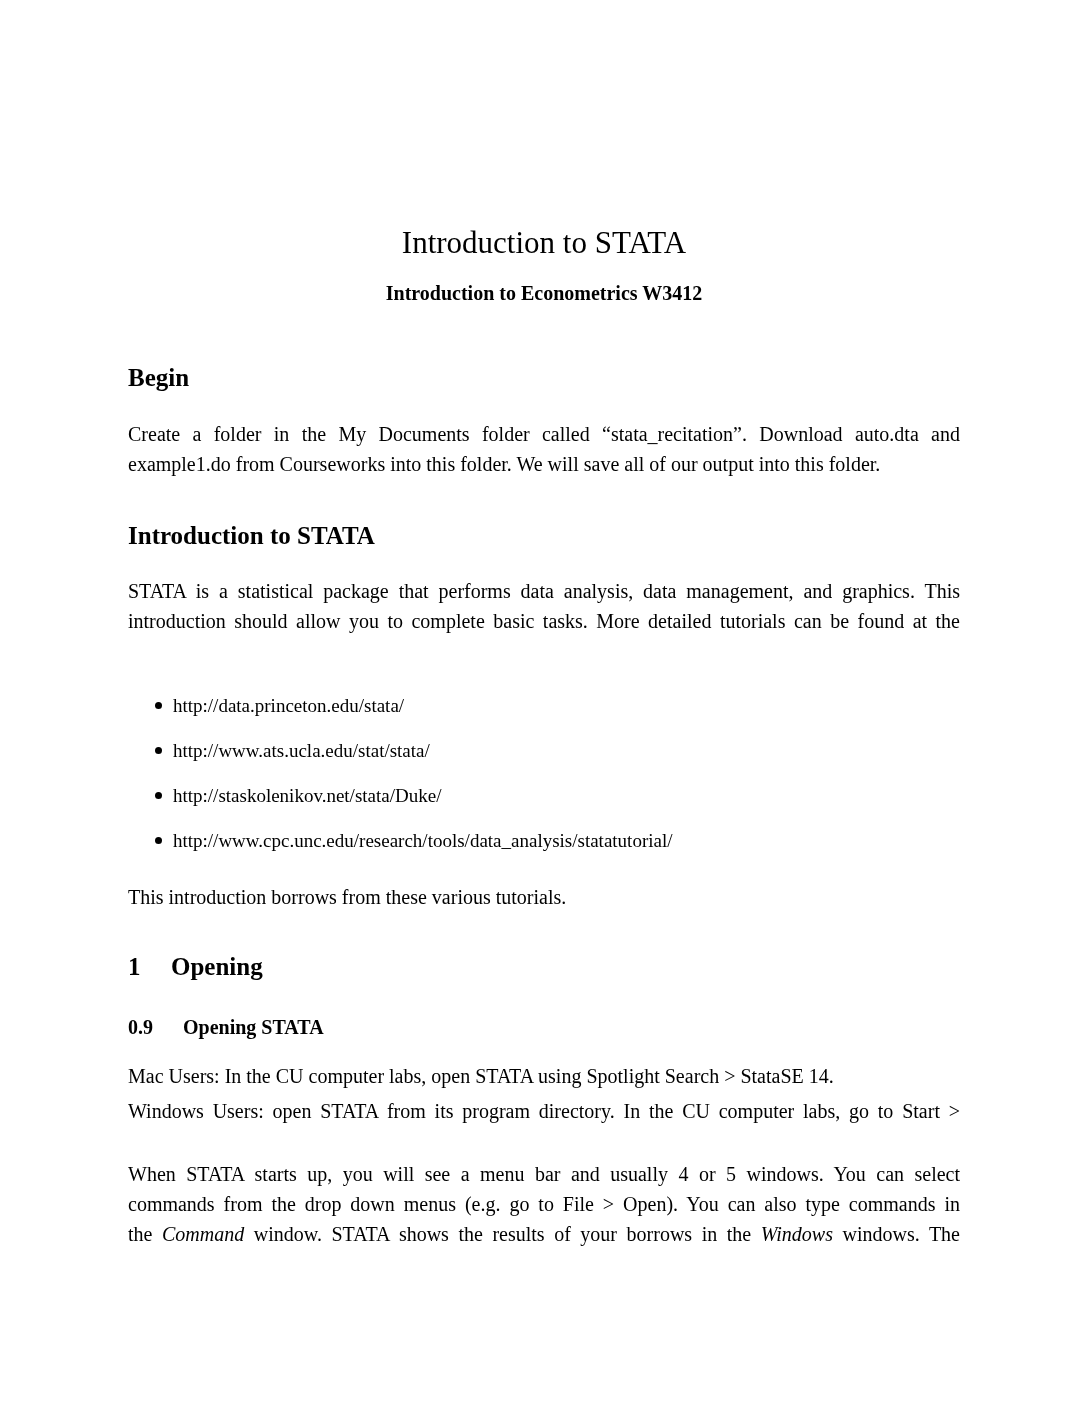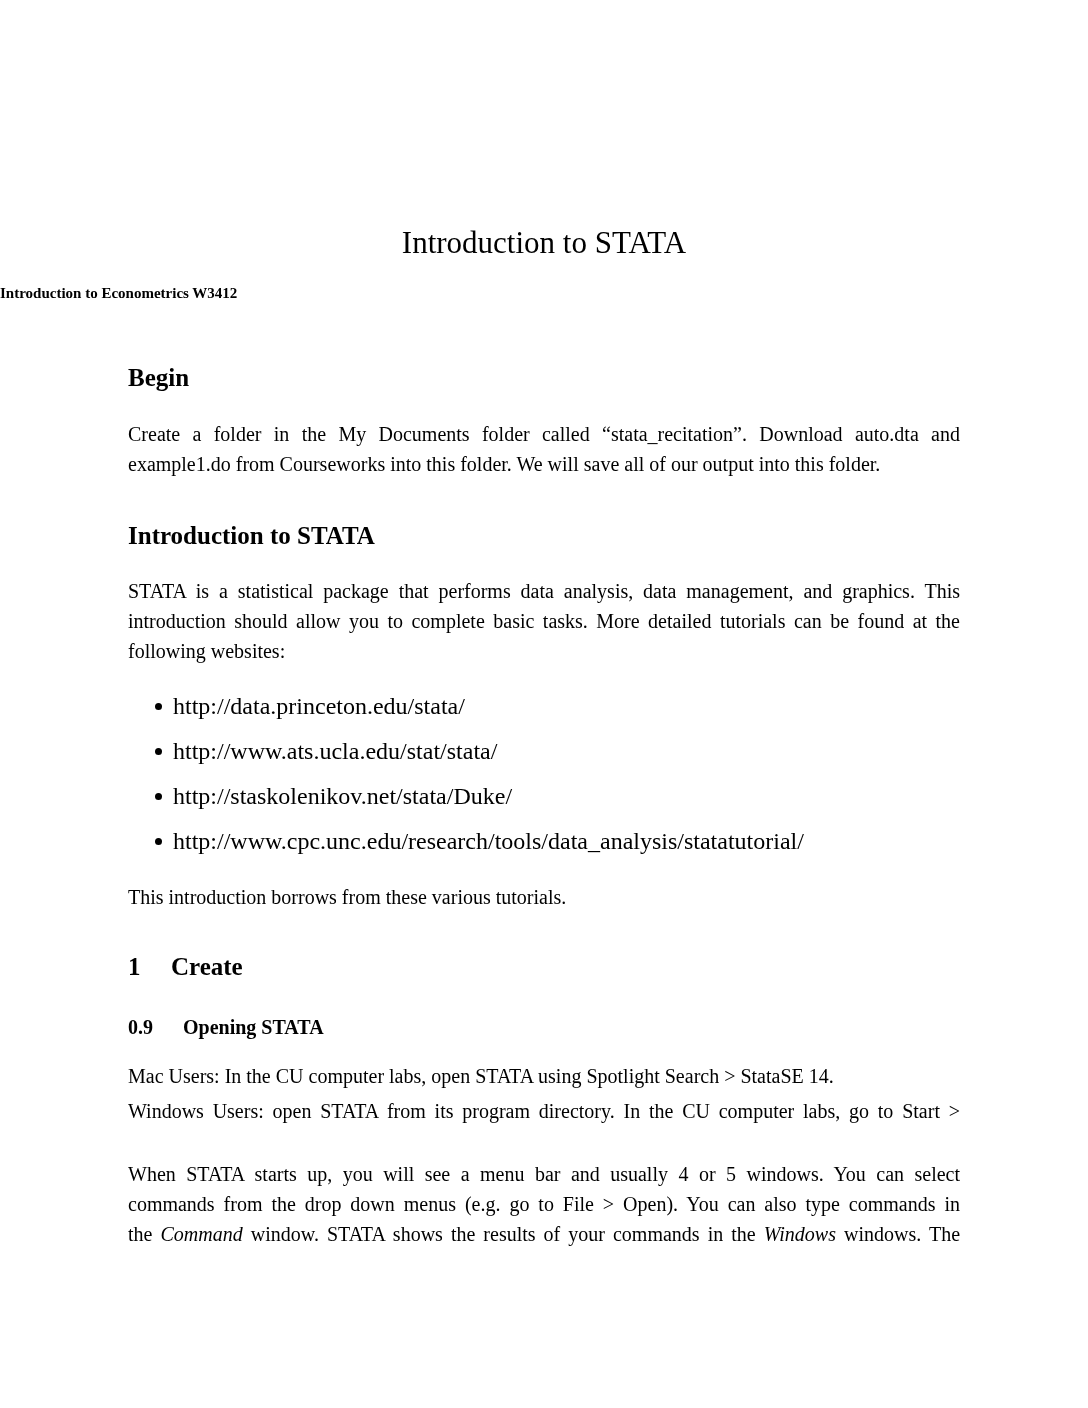--- a/index.html
+++ b/index.html
@@ -8,43 +8,43 @@
     font-family: "DejaVu Serif", "Liberation Serif", serif;
     color: #000000;
   }
   .page { position: absolute; left: 0; top: 0; width: 1088px; height: 1408px; margin-top: 20px; }
   .abs { position: absolute; white-space: nowrap; }
   .title {
     left: 0; width: 1088px; text-align: center; top: 203px;
     font-size: 31px; line-height: 40px; font-family: "Liberation Serif", serif;
   }
   .subtitle {
-    left: 0; width: 1088px; text-align: left; top: 260px;
-    font-size: 15px; line-height: 26px; font-weight: bold; font-family: "Liberation Serif", serif;
+    left: 0; width: 1088px; text-align: center; top: 260px;
+    font-size: 20px; line-height: 26px; font-weight: bold; font-family: "Liberation Serif", serif;
   }
   .h-sec {
     left: 128px; font-size: 25px; line-height: 32px; font-weight: bold;
     font-family: "Liberation Serif", serif;
   }
   .h-num { display: inline-block; width: 43px; }
   .h-sub {
     left: 128px; font-size: 20px; line-height: 26px; font-weight: bold;
     font-family: "Liberation Serif", serif;
   }
   .h-subnum { display: inline-block; width: 55px; }
   .para {
     position: absolute; left: 128px; width: 832px;
     font-family: "Liberation Serif", serif; font-size: 20px; line-height: 30px;
     text-align: justify; text-align-last: left;
   }
   .line { display: block; height: 30px; white-space: nowrap; text-align-last: justify; }
   .line.last { text-align-last: left; }
   .bullet-item {
     position: absolute; left: 155px; font-family: "Liberation Serif", serif;
-    font-size: 24px; line-height: 26px; white-space: nowrap;
+    font-size: 19px; line-height: 26px; white-space: nowrap;
   }
   .bullet-dot {
     display: inline-block; width: 7px; height: 7px; border-radius: 50%;
     background: #000; margin-right: 11px; vertical-align: middle; position: relative; top: -2px;
   }
   em { font-style: italic; }
 </style>
 </head>
 <body>
 
@@ -56,55 +56,54 @@
   <div class="abs h-sec" style="top:342px;">Begin</div>
   <div class="para" style="top:399px;">
     <span class="line">Create a folder in the My Documents folder called “stata_recitation”.  Download auto.dta and</span>
     <span class="line last">example1.do from Courseworks into this folder. We will save all of our output into this folder.</span>
   </div>
 
   <div class="abs h-sec" style="top:500px;">Introduction to STATA</div>
   <div class="para" style="top:556px;">
     <span class="line">STATA is a statistical package that performs data analysis, data management, and graphics. This</span>
     <span class="line">introduction should allow you to complete basic tasks. More detailed tutorials can be found at the</span>
-    <span class="line last">following websites:</span>
   </div>
 
   <div class="bullet-item" style="top:673px;">
     <span class="bullet-dot"></span><span>http://data.princeton.edu/stata/</span>
   </div>
   <div class="bullet-item" style="top:718px;text-align:center;">
     <span class="bullet-dot"></span><span>http://www.ats.ucla.edu/stat/stata/</span>
   </div>
   <div class="bullet-item" style="top:763px;">
     <span class="bullet-dot"></span><span>http://staskolenikov.net/stata/Duke/</span>
   </div>
   <div class="bullet-item" style="top:808px;">
     <span class="bullet-dot"></span><span>http://www.cpc.unc.edu/research/tools/data_analysis/statatutorial/</span>
   </div>
 
   <div class="para" style="top:862px;">
     <span class="line last">This introduction borrows from these various tutorials.</span>
   </div>
 
   <div class="abs h-sec" style="top:931px;">
-    <span class="h-num">1</span><span>Create</span>
+    <span class="h-num">1</span><span>Opening</span>
   </div>
 
   <div class="abs h-sub" style="top:994px;">
     <span class="h-subnum">0.9</span><span>Opening STATA</span>
   </div>
 
   <div class="para" style="top:1041px;">
     <span class="line last">Mac Users: In the CU computer labs, open STATA using Spotlight Search &gt; StataSE 14.</span>
   </div>
 
   <div class="para" style="top:1076px;">
     <span class="line">Windows Users: open STATA from its program directory. In the CU computer labs, go to Start &gt;</span>
   </div>
 
   <div class="para" style="top:1139px;">
     <span class="line">When STATA starts up, you will see a menu bar and usually 4 or 5 windows.  You can select</span>
     <span class="line">commands from the drop down menus (e.g. go to File &gt; Open). You can also type commands in</span>
-    <span class="line"><span>the </span><em>Command</em><span> window. STATA shows the results of your commands in the </span><em>Windows</em><span> windows. The</span></span>
+    <span class="line"><span>the </span><em>Command</em><span> window. STATA shows the results of your borrows in the </span><em>Windows</em><span> windows. The</span></span>
   </div>
 
 </div>
 
 </body></html>

